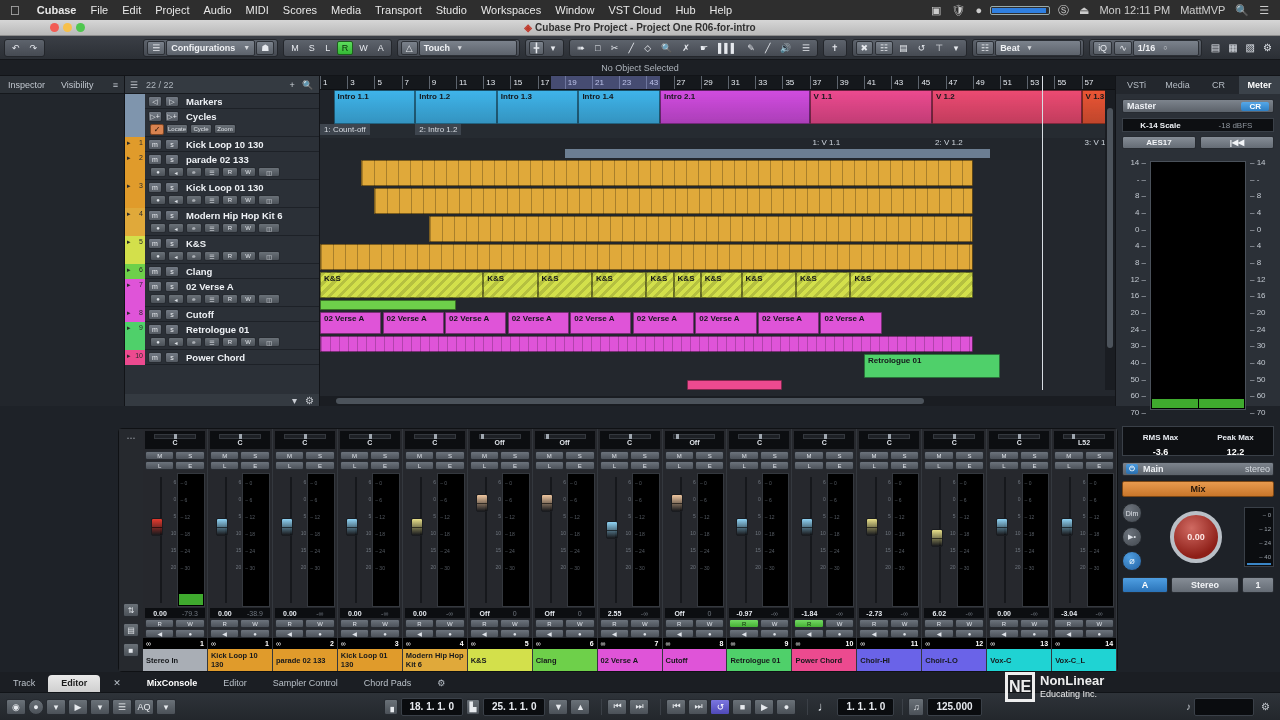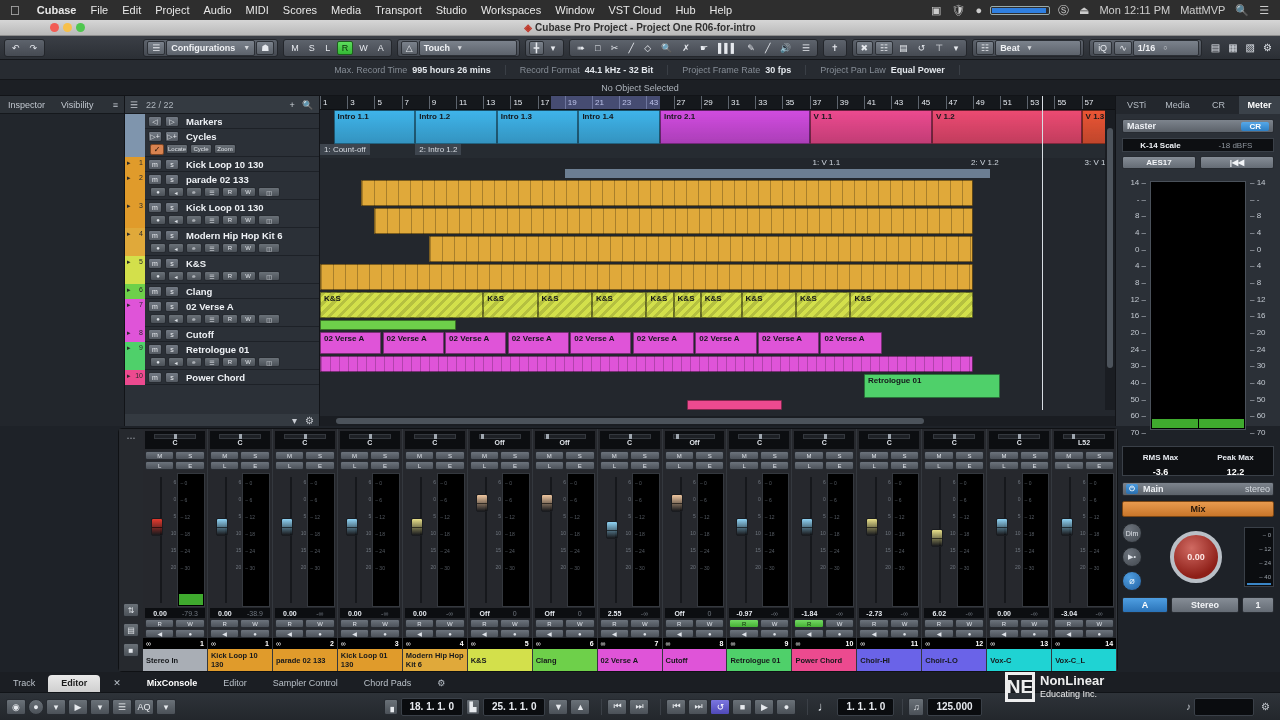--- a/index.html
+++ b/index.html
@@ -254,21 +254,21 @@
   .tp .b.rec { border-radius:50%; width:16px; }
   .tp .b.cyc { background:linear-gradient(#7b76e0,#4f49b8); color:#fff; }
   .tfield { height:18px; background:#0a0c0f; border:1px solid #3a4048; border-radius:2px;
             display:flex; align-items:center; padding:0 8px; font-size:10px; color:#e8ebf0;
             font-weight:bold; margin:0 3px; }
   .tsep { width:1px; height:16px; background:#3b4047; margin:0 5px; }
   .logo { position:absolute; right:150px; bottom:14px; width:125px; height:38px;
           display:flex; align-items:center; opacity:.92; }
   .logo .sq { width:30px; height:30px; border:3px solid #fff; display:flex;
               align-items:center; justify-content:center; color:#fff; font-weight:bold;
-              font-size:19px; }
+              font-size:16px; }
   .logo .tx { margin-left:5px; color:#fff; line-height:12px; }
   .logo .tx b { font-size:13px; } .logo .tx s { font-size:9px; text-decoration:none; }
   .mlt { position:absolute; right:0; bottom:28px; width:162px; height:18px;
          display:flex; font-size:9px; }
   .mlt span { flex:1; text-align:center; line-height:18px; color:#dfe3e9; font-weight:bold; }
   .mlt span.on { background:#3b424a; }
 </style>
 </head>
 <body>
 
@@ -392,30 +392,20 @@
       </span>
     </div>
     <div class="tb-right">
       <span class="ico">▤</span>
       <span class="ico">▦</span>
       <span class="ico">▧</span>
       <span class="ico">⚙</span>
     </div>
   </div>
 
-  <div class="infoline">
-    <span class="lbl">Max. Record Time</span>
-    <span class="val">995 hours 26 mins</span>
-    <span class="lbl">Record Format</span>
-    <span class="val">44.1 kHz - 32 Bit</span>
-    <span class="lbl">Project Frame Rate</span>
-    <span class="val">30 fps</span>
-    <span class="lbl">Project Pan Law</span>
-    <span class="val">Equal Power</span>
-  </div>
   <div class="nosel">No Object Selected</div>
 
   <div class="main">
 
     <div class="inspector">
       <div class="insp-tabs">
         <span>Inspector</span>
         <span>Visibility</span>
         <span style="margin-left:auto;padding-right:6px">≡</span>
       </div>
@@ -696,21 +686,21 @@
             <div class="clip" style="left:489.59999999999997px;width:122.39999999999999px;height:34px;background:linear-gradient(180deg,#ec4a8f,rgba(0,0,0,.18)),#ec4a8f">V 1.1</div>
             <div class="clip" style="left:612px;width:149.6px;height:34px;background:linear-gradient(180deg,#ec4a72,rgba(0,0,0,.18)),#ec4a72">V 1.2</div>
             <div class="clip" style="left:761.6px;width:149.6px;height:34px;background:linear-gradient(180deg,#ea5535,rgba(0,0,0,.18)),#ea5535">V 1.3</div>
           </div>
           <div class="markerlane" style="top:48px;height:14px">
             <div class="mk" style="left:0px">1: Count-off</div>
             <div class="mk" style="left:95.2px">2: Intro 1.2</div>
           </div>
           <div class="markerlane cyclelane" style="top:62px;height:22px;background:#22262c">
             <div class="cyc-lbl" style="left:492.59999999999997px;top:0">1: V 1.1</div>
-            <div class="cyc-lbl" style="left:651px;top:0">2: V 1.2</div>
+            <div class="cyc-lbl" style="left:615px;top:0">2: V 1.2</div>
             <div class="cyc-lbl" style="left:764.6px;top:0">3: V 1.3</div>
             <div class="cy" style="left:244.79999999999998px;right:125px;top:11px"></div>
           </div>
           <div class="arrtrack" style="top:84px;height:28px;background:#23272d">
             <div class="clip" style="left:40.8px;width:612px;height:26px;background:#e0a93a;background-image:repeating-linear-gradient(90deg,rgba(0,0,0,.25) 0 1px,transparent 1px 12px)"></div>
           </div>
           <div class="arrtrack" style="top:112px;height:28px;background:#23272d">
             <div class="clip" style="left:54.4px;width:598.4px;height:26px;background:#e0a93a;background-image:repeating-linear-gradient(90deg,rgba(0,0,0,.25) 0 1px,transparent 1px 12px)"></div>
           </div>
           <div class="arrtrack" style="top:140px;height:28px;background:#23272d">

